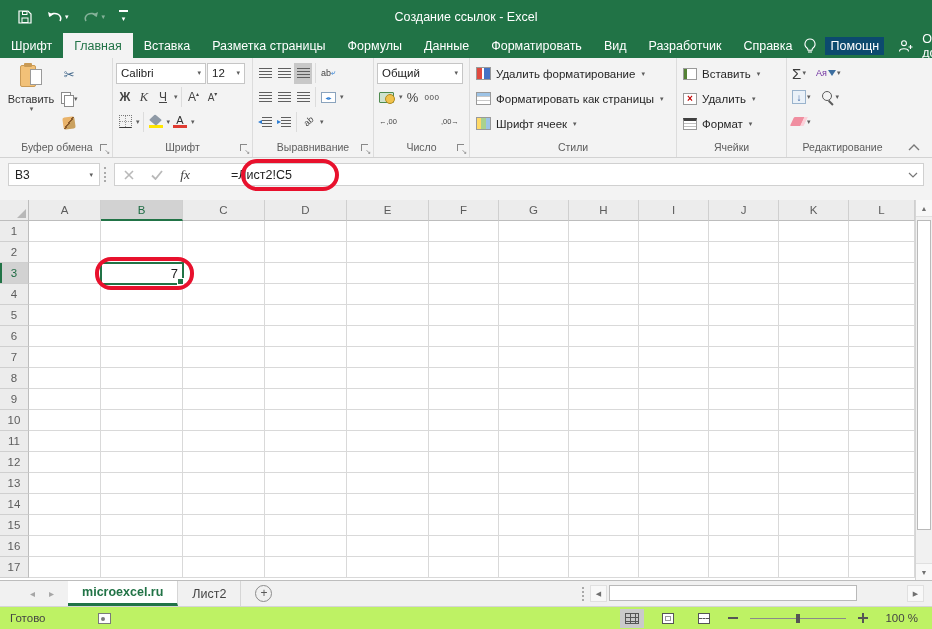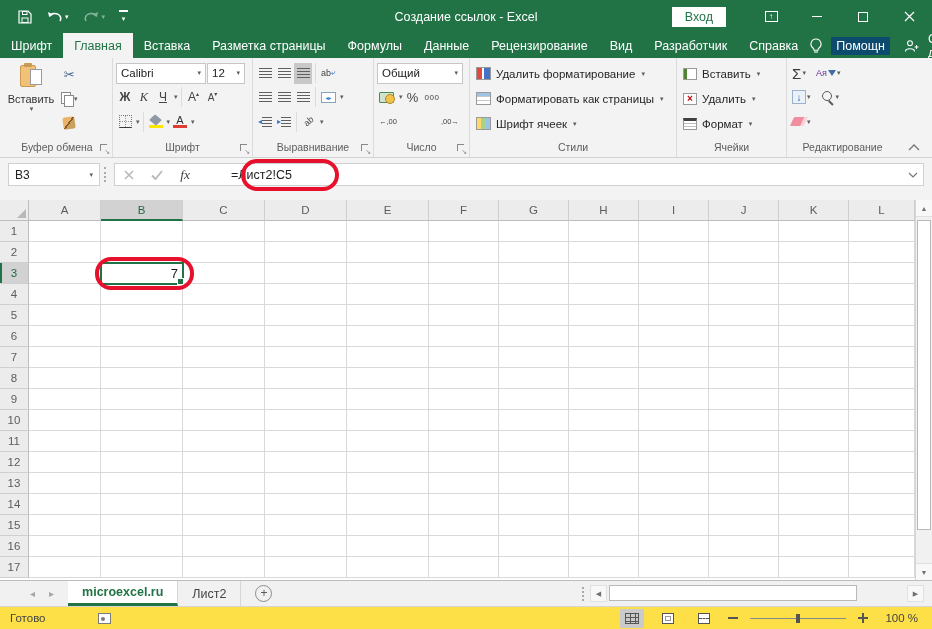--- a/index.html
+++ b/index.html
@@ -147,21 +147,21 @@
   .stab { display:flex; align-items:center; padding:0 14px; border-right:1px solid #d6d6d6; }
   .stab.active { background:#fff; color:#217346; font-weight:bold; border-bottom:3px solid #217346; border-right:1px solid #d6d6d6; }
   .newsheet { width:17px; height:17px; border:1px solid #8c8c8c; border-radius:50%; color:#595959; font-size:12px; line-height:14px; text-align:center; align-self:center; margin-left:14px; }
   .tgrip { align-self:center; height:14px; border-left:2px dotted #a9a9a9; margin-left:auto; }
   .hscroll { display:flex; align-items:center; padding:0 8px 0 6px; gap:0; }
   .hs-arrow { width:17px; height:17px; background:#f8f8f8; border:1px solid #e0e0e0; display:flex; align-items:center; justify-content:center; font-size:7px; color:#707070; }
   .hs-track { width:300px; height:17px; background:#f1f1f1; position:relative; }
   .hs-thumb { position:absolute; left:2px; top:0; width:248px; height:16px; background:#fff; border:1px solid #b9b9b9; }
 
   
-  .status { position:absolute; top:606px; left:0; width:932px; height:23px; background:#fde047; border-top:1px solid #d5d5d5; display:flex; align-items:center; font-size:11.5px; color:#444; }
+  .status { position:absolute; top:606px; left:0; width:932px; height:23px; background:#bef264; border-top:1px solid #d5d5d5; display:flex; align-items:center; font-size:11.5px; color:#444; }
   .st-ready { margin-left:10px; }
   .ic-macro { margin-left:52px; width:13px; height:11px; border:1px solid #7a7a7a; position:relative; background:#fdfdfd; }
   .ic-macro:after { content:""; position:absolute; left:2px; bottom:2px; width:4px; height:4px; background:#7a7a7a; border-radius:50%; }
   .st-right { margin-left:auto; display:flex; align-items:center; gap:12px; padding-right:14px; }
   .vbtn { width:24px; height:19px; display:flex; align-items:center; justify-content:center; }
   .vbtn.pressed { background:#cacaca; }
   .ic-vnormal { width:14px; height:11px; border:1px solid #555; background:linear-gradient(to right, transparent 0 4px, #555 4px 5px, transparent 5px 9px, #555 9px 10px, transparent 10px), linear-gradient(to bottom, transparent 0 3px, #555 3px 4px, transparent 4px 7px, #555 7px 8px, transparent 8px); }
   .ic-vlayout { width:12px; height:11px; border:1px solid #555; background:#fff; position:relative; }
   .ic-vlayout:before { content:""; position:absolute; inset:2px; border:1px solid #999; }
   .ic-vbreak { width:12px; height:11px; border:1px solid #555; background:#fff; position:relative; }
@@ -201,48 +201,31 @@
           <path d="M3 11 a6 5 0 0 1 10.5 -5" fill="none" stroke="#fff" stroke-width="1.6"></path>
           <path d="M15 2 l-1.2 5 -4 -2.6 z" fill="#fff"></path>
         </svg>
         <span class="dd-w">▾</span>
       </span>
     <span class="qbtn" style="flex-direction:column; display:inline-flex; align-items:center;">
         <span class="qat-custom-bar"></span>
         <span class="dd-w">▾</span>
       </span>
   </div>
-  <div class="tb-right">
-    <span class="signin">Вход</span>
-    <span class="winbtn">
-        <span class="ico-ropts">↑</span>
-      </span>
-    <span class="winbtn">
-        <span class="ico-min"></span>
-      </span>
-    <span class="winbtn">
-        <span class="ico-max"></span>
-      </span>
-    <span class="winbtn">
-        <svg width="11" height="11" viewBox="0 0 11 11">
-          <path d="M1 1 L10 10 M10 1 L1 10" stroke="#fff" stroke-width="1.2"></path>
-        </svg>
-      </span>
-  </div>
 </div>
 
 <div class="tabrow">
   <div class="rtab">Шрифт</div>
   <div style="display:flex;">
       <div class="rtab active">Главная</div>
       <div class="rtab">Вставка</div>
       <div class="rtab">Разметка страницы</div>
       <div class="rtab">Формулы</div>
       <div class="rtab">Данные</div>
-      <div class="rtab">Рецензирование</div>
+      <div class="rtab">Форматировать</div>
       <div class="rtab">Вид</div>
       <div class="rtab">Разработчик</div>
       <div class="rtab">Справка</div>
     </div>
   <div class="tabrow-right">
     <span>
         <svg width="14" height="16" viewBox="0 0 14 16">
           <path d="M7 1 a5 5 0 0 0 -3 9 c.7.6 1 1.2 1 2.2 h4 c0-1 .3-1.6 1-2.2 a5 5 0 0 0 -3 -9 z" fill="none" stroke="#fff" stroke-width="1.1"></path>
           <line x1="5" y1="14" x2="9" y2="14" stroke="#fff" stroke-width="1.1"></line>
         </svg>

